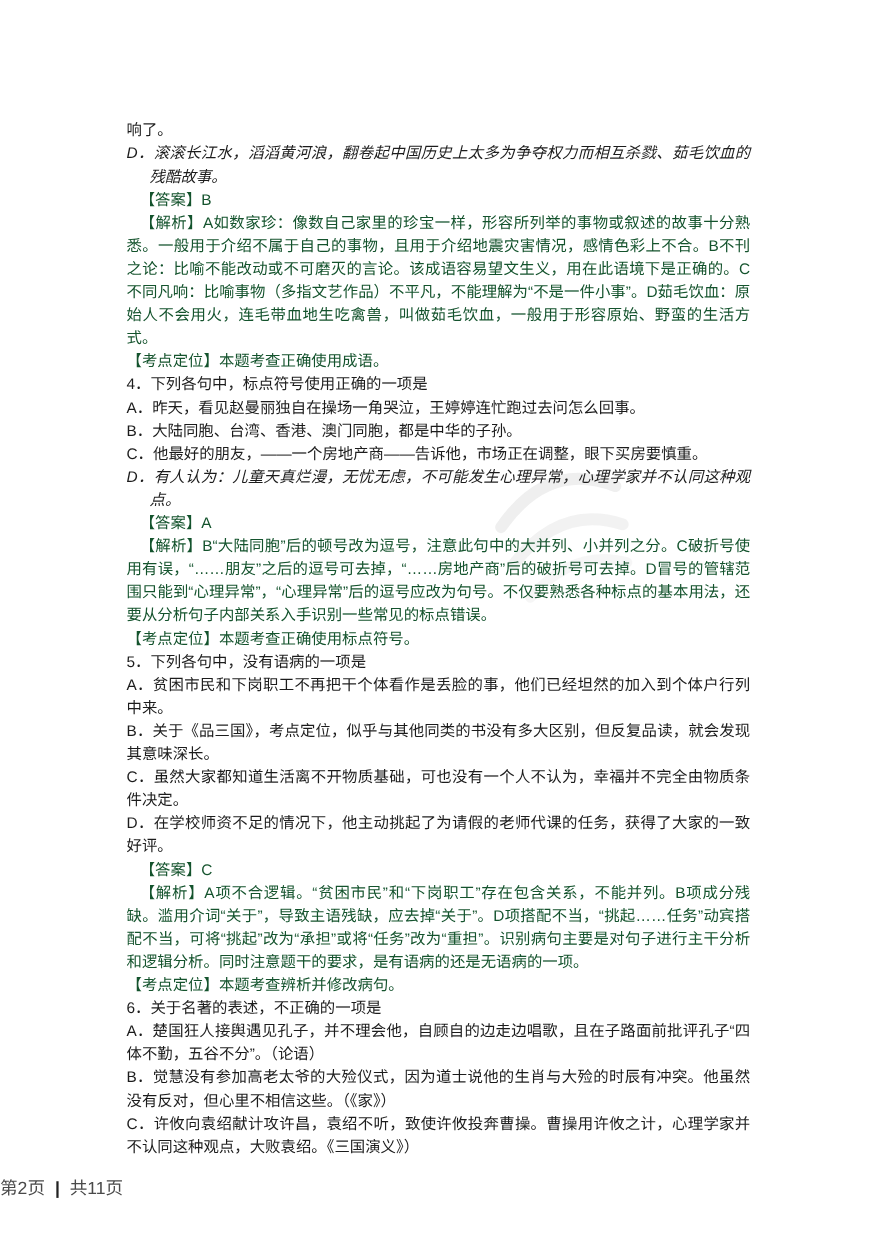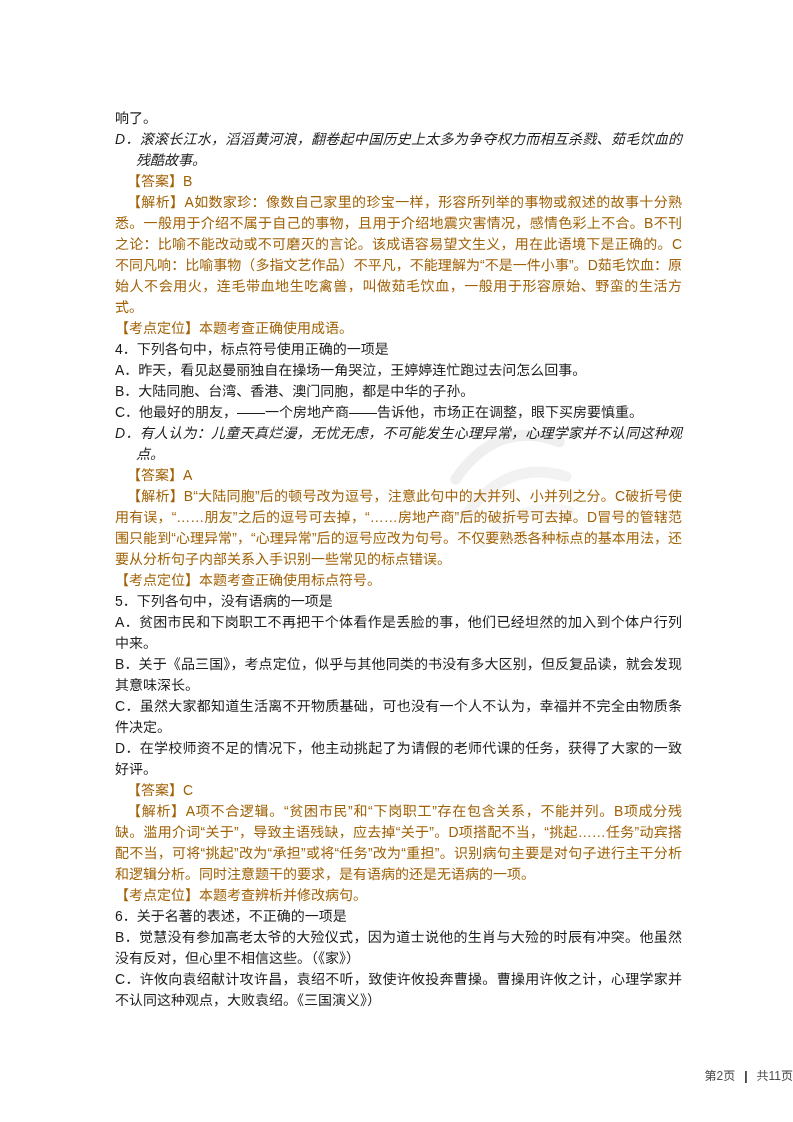--- a/index.html
+++ b/index.html
@@ -15,34 +15,34 @@
     position: absolute;
     left: 115px; top: 82px;
     width: 567px;
     font-size: 14px;
     line-height: 21px;
     text-align: justify;
     z-index: 1;
     margin-top: 26px;
   }
   .content p { margin: 0; }
-  .red { color: #a16207; }
+  .red { color: #14532d; }
   .ti { text-indent: 12px; }        
   .hang { padding-left: 21px; text-indent: -21px; font-style: italic; } 
   .watermark {
     position: absolute;
     left: 438px; top: 402px;
     z-index: 0;
     opacity: 0.55;
   }
   .footer {
     position: absolute;
     left: 0; right: 0; top: 1066px;
-    text-align: right;
-    font-size: 12px;
+    text-align: left;
+    font-size: 16px;
     color: #4a4a4a;
     z-index: 1;
   }
   .footer .sep { margin: 0 9px; color: #222; font-weight: bold; }
 </style>
 </head>
 <body>
 
 <div class="watermark">
   <svg width="155" height="160" viewBox="0 0 110 120" xmlns="http://www.w3.org/2000/svg">
@@ -71,19 +71,20 @@
   <p>5．下列各句中，没有语病的一项是</p>
   <p>A．贫困市民和下岗职工不再把干个体看作是丢脸的事，他们已经坦然的加入到个体户行列中来。</p>
   <p>B．关于《品三国》，考点定位，似乎与其他同类的书没有多大区别，但反复品读，就会发现其意味深长。</p>
   <p>C．虽然大家都知道生活离不开物质基础，可也没有一个人不认为，幸福并不完全由物质条件决定。</p>
   <p>D．在学校师资不足的情况下，他主动挑起了为请假的老师代课的任务，获得了大家的一致好评。</p>
   <p class="red ti">【答案】C</p>
   <p class="red ti">【解析】A项不合逻辑。“贫困市民”和“下岗职工”存在包含关系，不能并列。B项成分残缺。滥用介词“关于”，导致主语残缺，应去掉“关于”。D项搭配不当，“挑起……任务”动宾搭配不当，可将“挑起”改为“承担”或将“任务”改为“重担”。识别病句主要是对句子进行主干分析和逻辑分析。同时注意题干的要求，是有语病的还是无语病的一项。</p>
   <p class="red">【考点定位】本题考查辨析并修改病句。</p>
 
   <p>6．关于名著的表述，不正确的一项是</p>
+  <p>A．楚国狂人接舆遇见孔子，并不理会他，自顾自的边走边唱歌，且在子路面前批评孔子“四体不勤，五谷不分”。（论语）</p>
   <p>B．觉慧没有参加高老太爷的大殓仪式，因为道士说他的生肖与大殓的时辰有冲突。他虽然没有反对，但心里不相信这些。（《家》）</p>
   <p>C．许攸向袁绍献计攻许昌，袁绍不听，致使许攸投奔曹操。曹操用许攸之计，心理学家并不认同这种观点，大败袁绍。《三国演义》）</p>
 </div>
 
 <div class="footer">
   <span>第2页</span><span class="sep">|</span><span>共11页</span>
 </div>
 
 </body></html>

